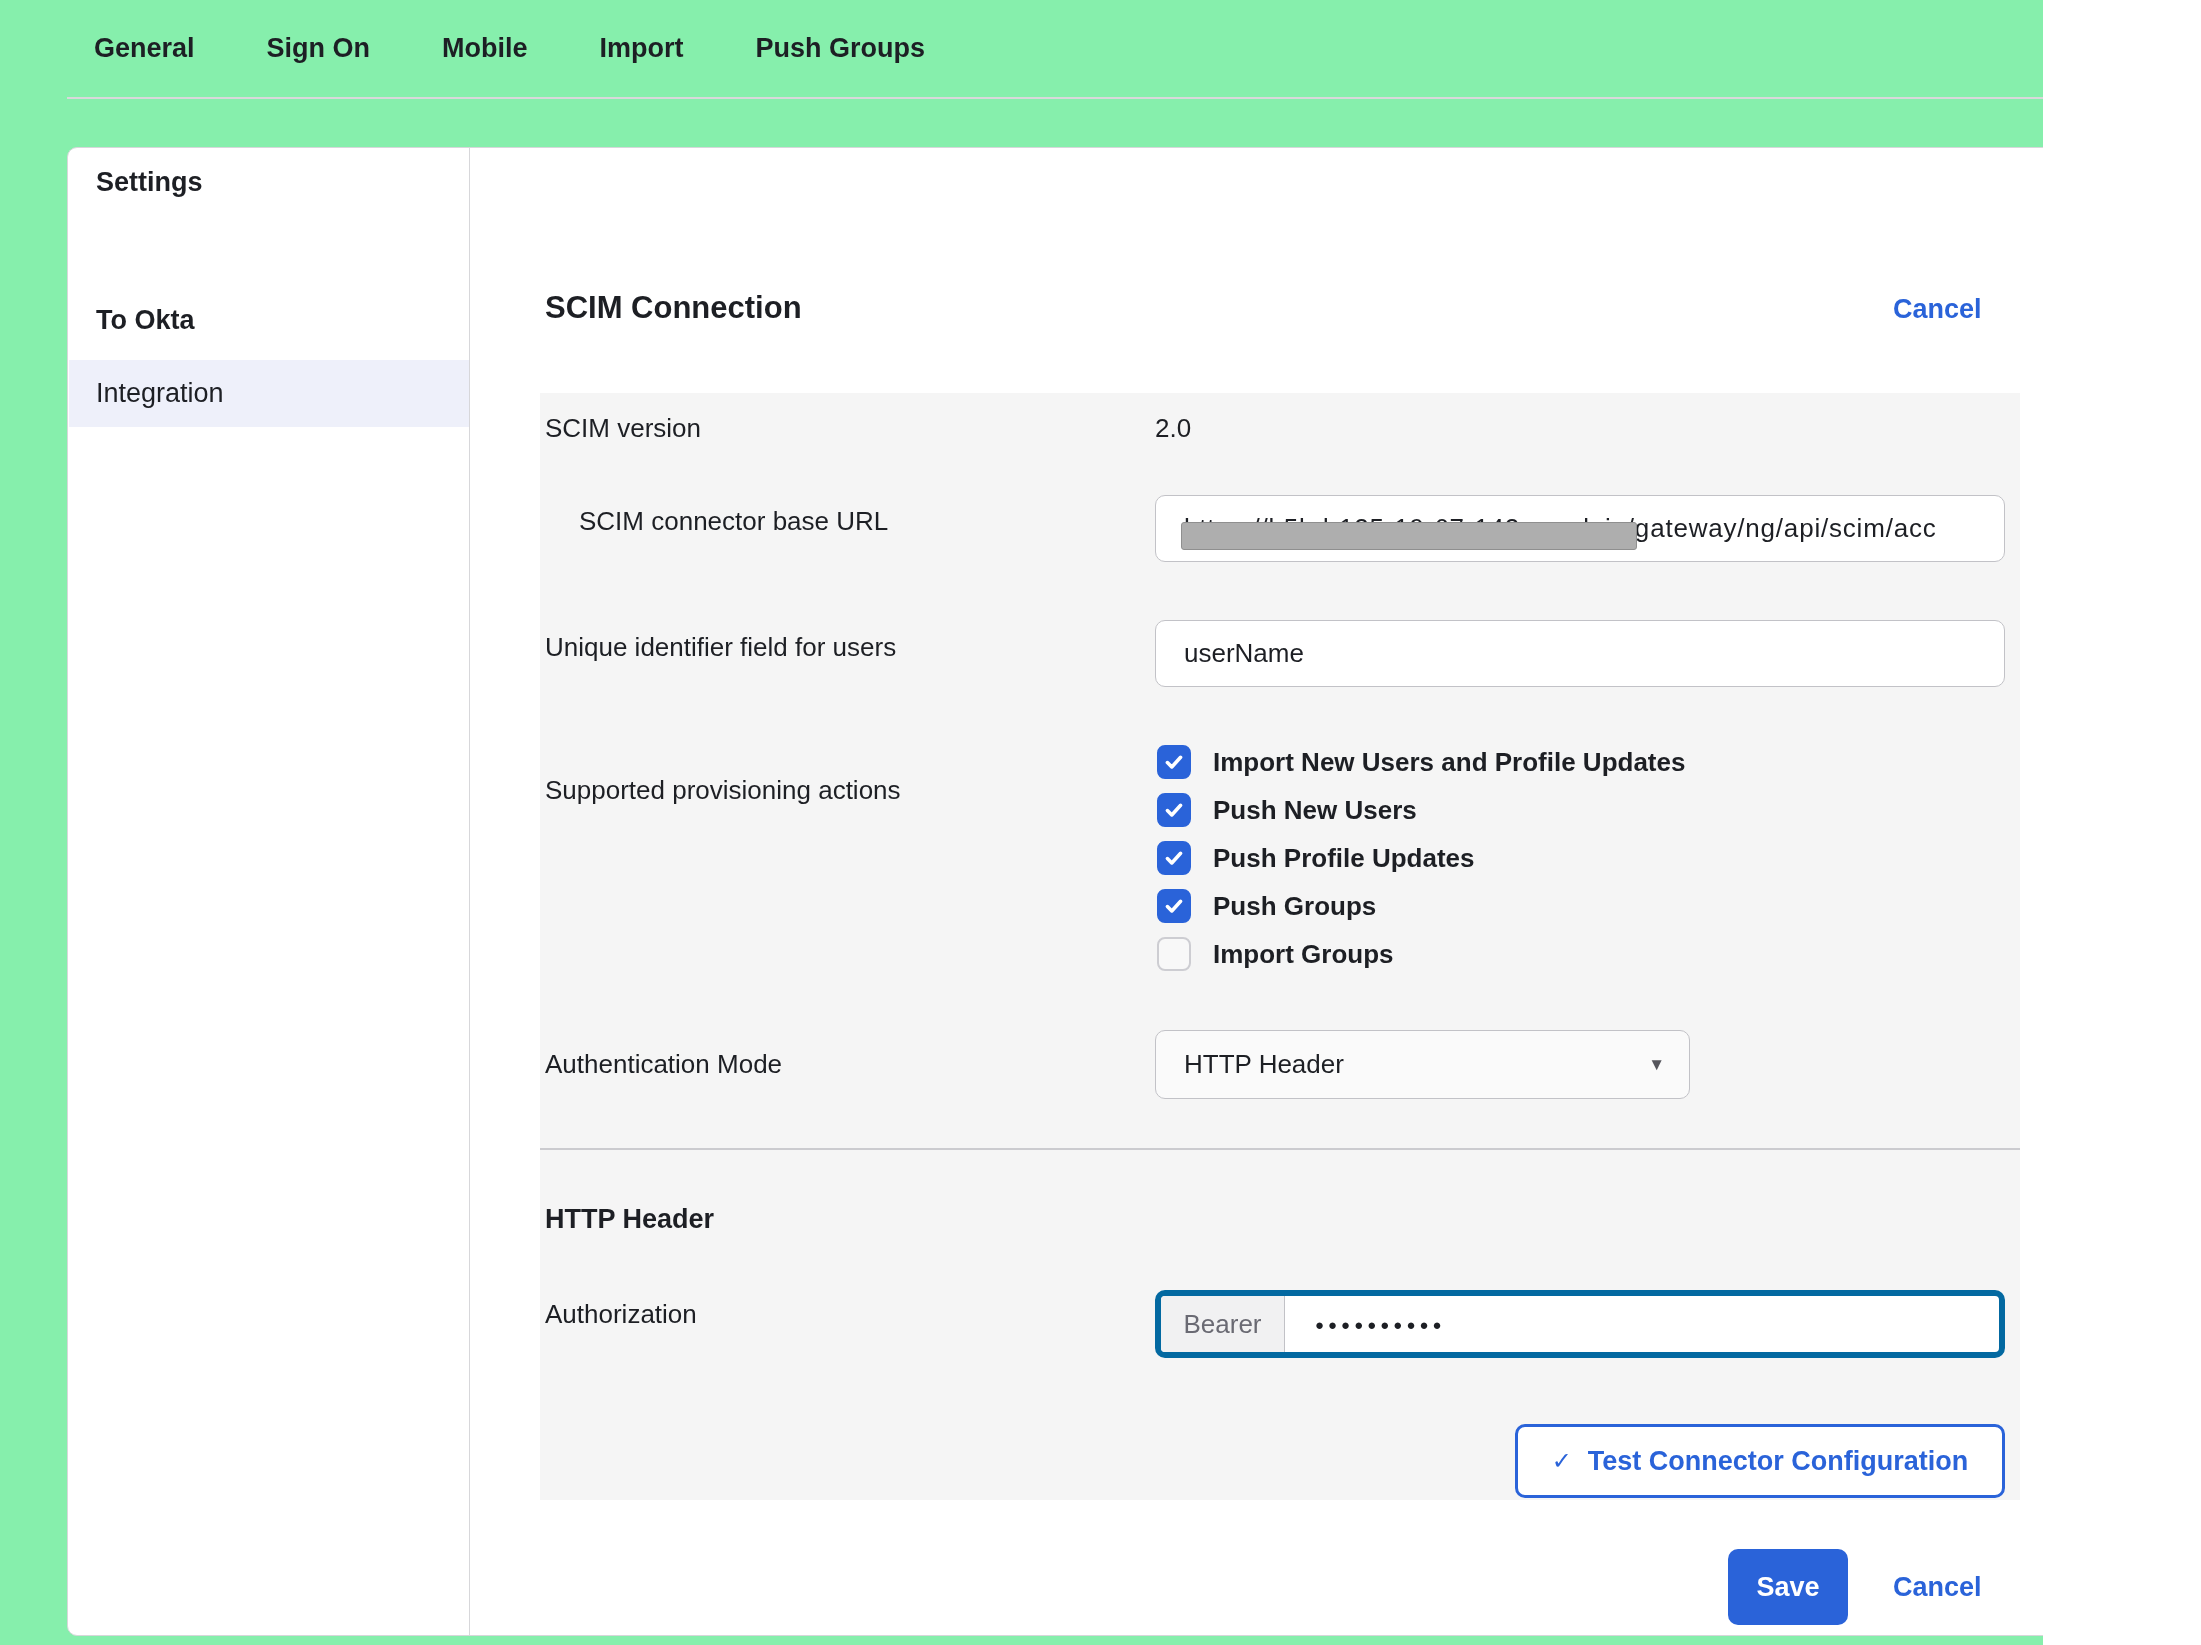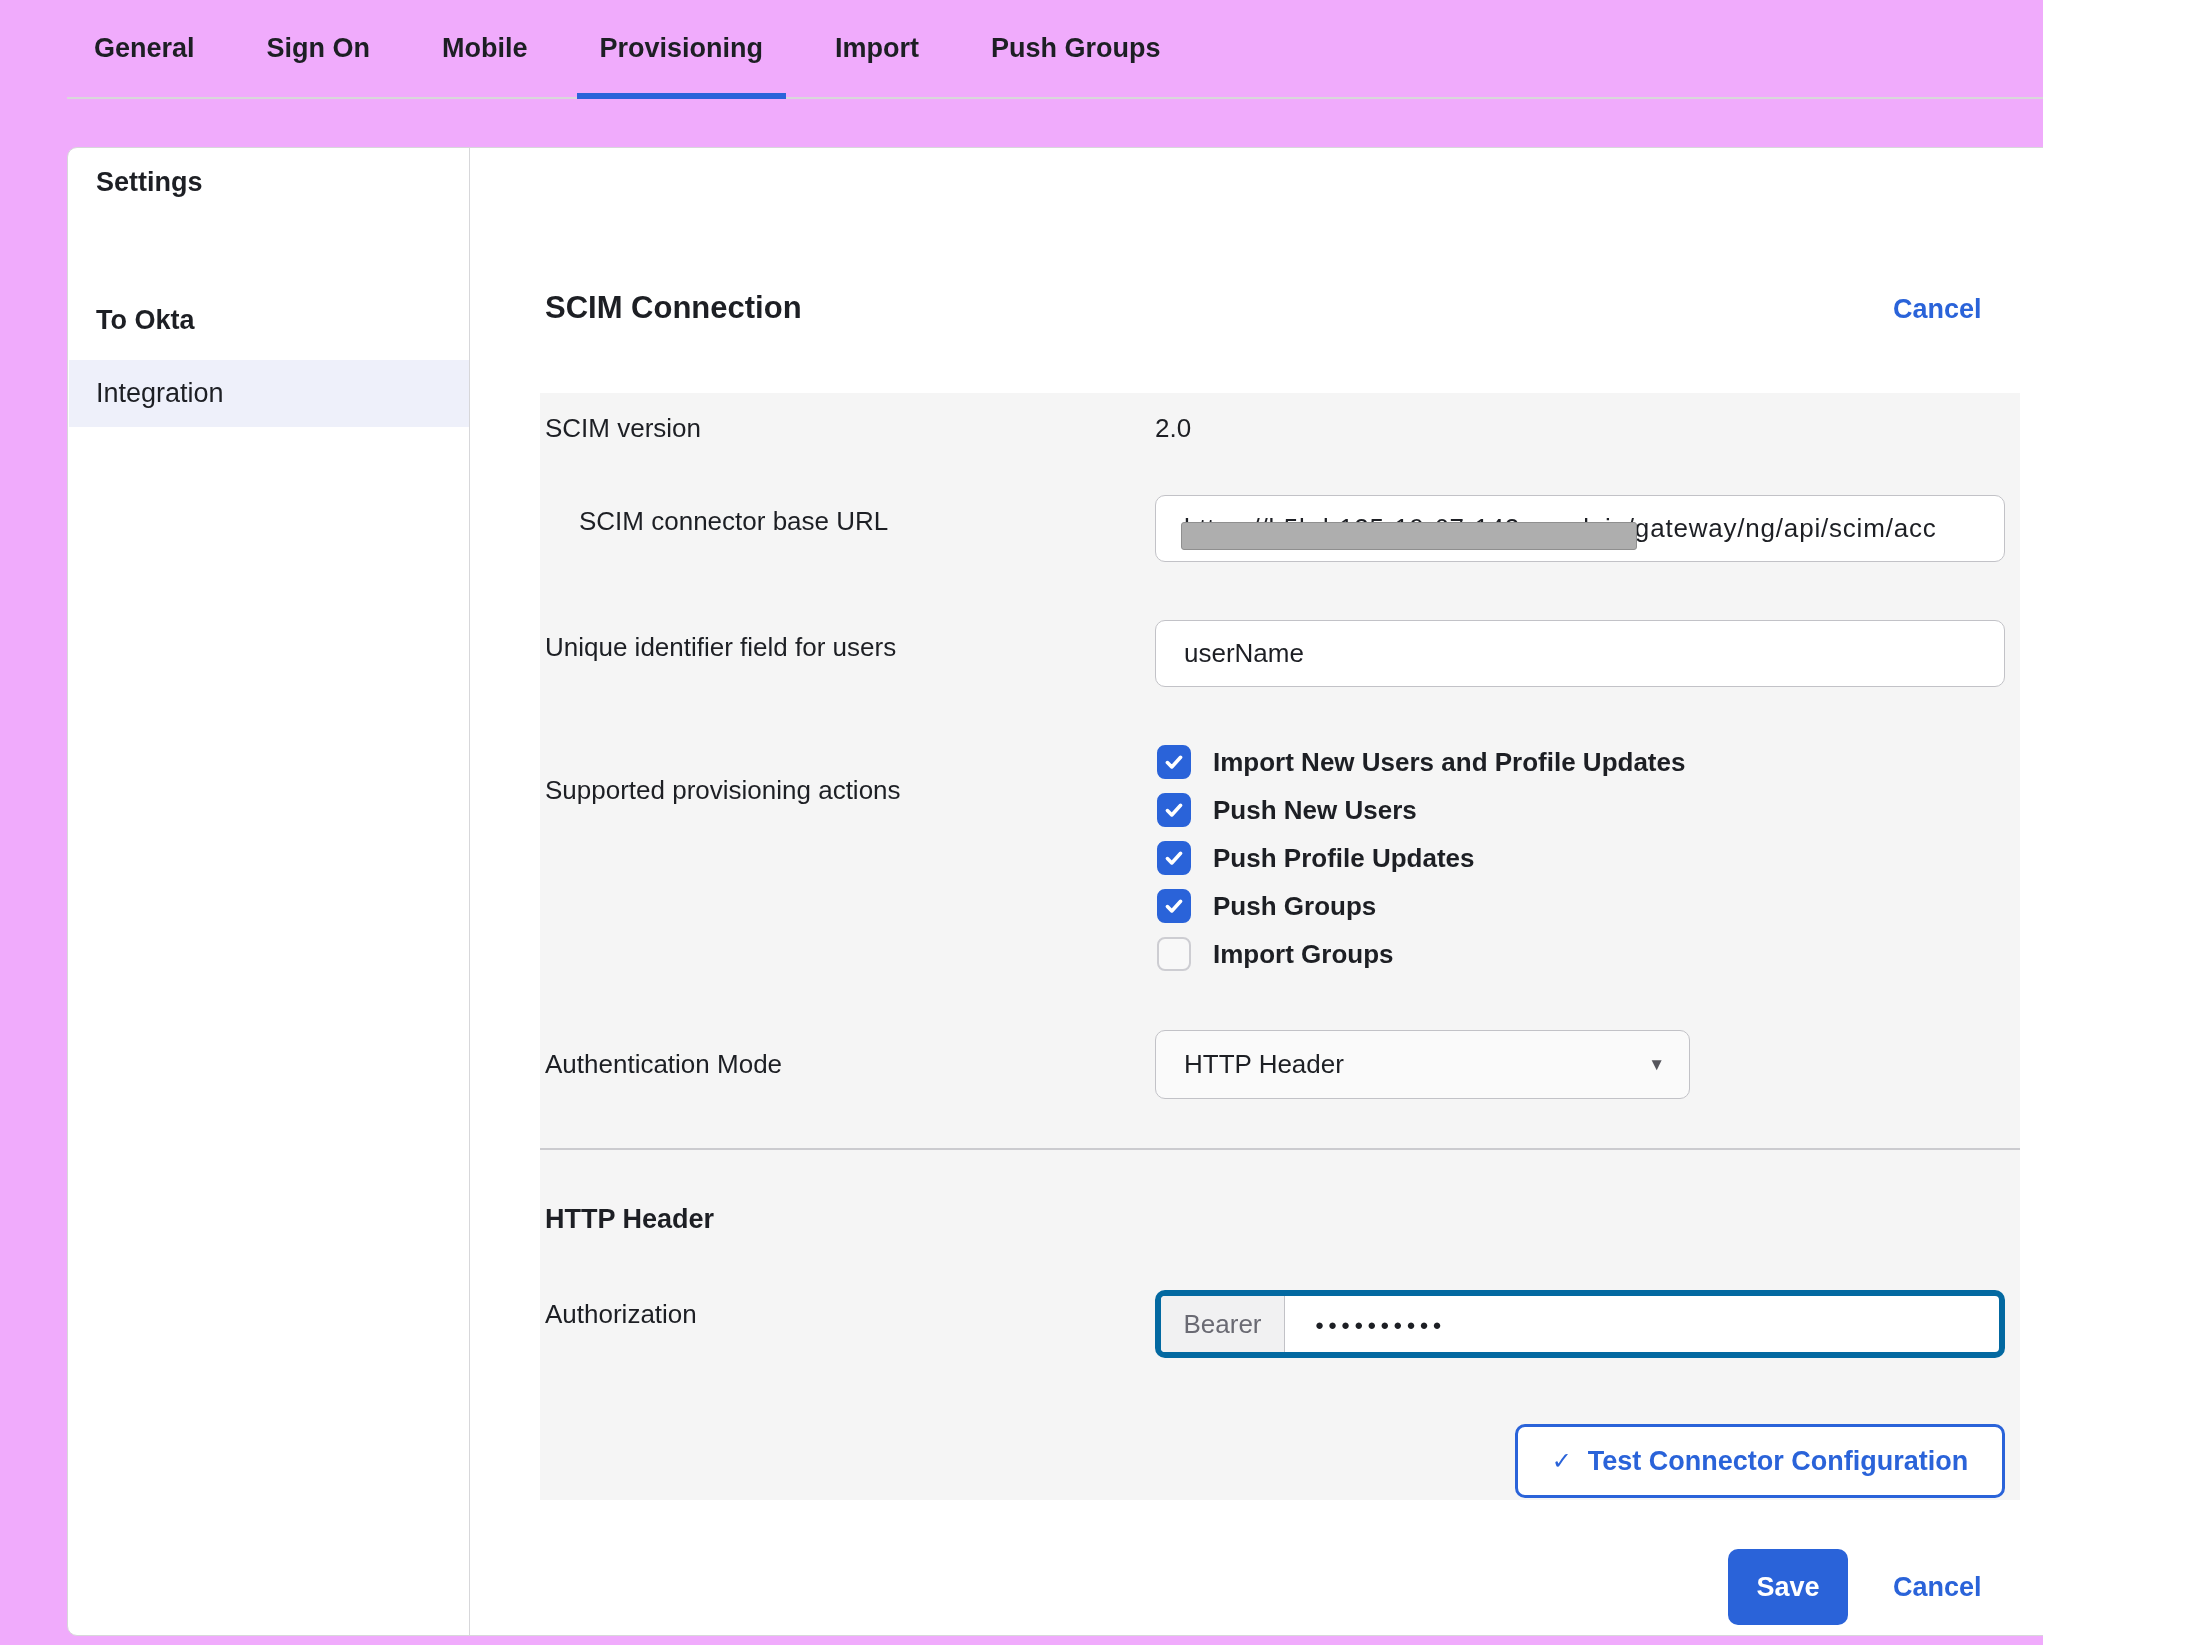--- a/index.html
+++ b/index.html
@@ -1,17 +1,17 @@
 <!DOCTYPE html>
 <html><head>
 <meta charset="utf-8">
 <style>
   * { margin:0; padding:0; box-sizing:border-box; }
   body { background:#fff; font-family:"Liberation Sans", sans-serif; color:#1d1f24; }
-  #page { position:relative; width:2043px; height:1645px; background:#f0abfc; overflow:hidden; }
+  #page { position:relative; width:2043px; height:1645px; background:#86efac; overflow:hidden; }
 
   
   .tabbar { position:absolute; left:67px; top:0; width:2033px; height:99px;
             border-bottom:2px solid #d8d8da; display:flex; gap:26px; padding-left:4px; }
   .tab { position:relative; display:flex; align-items:center; padding:0 23px;
          font-size:27px; font-weight:600; color:#1d1f24; cursor:pointer; white-space:nowrap; }
   .tab.active::after { content:""; position:absolute; left:0; right:0; bottom:-2px;
          height:6px; background:#2a63d9; }
 
   
@@ -88,21 +88,20 @@
 </style>
 </head>
 <body>
 
 <div id="page">
 
   <nav class="tabbar">
     <div class="tab">General</div>
     <div class="tab">Sign On</div>
     <div class="tab">Mobile</div>
-    <div class="tab active">Provisioning</div>
     <div class="tab">Import</div>
     <div class="tab">Push Groups</div>
   </nav>
 
   <div class="panel"></div>
   <div class="sidebar"></div>
   <div class="side-heading">Settings</div>
   <div class="side-item i2">To Okta</div>
   <div class="side-item i3">Integration</div>
 

